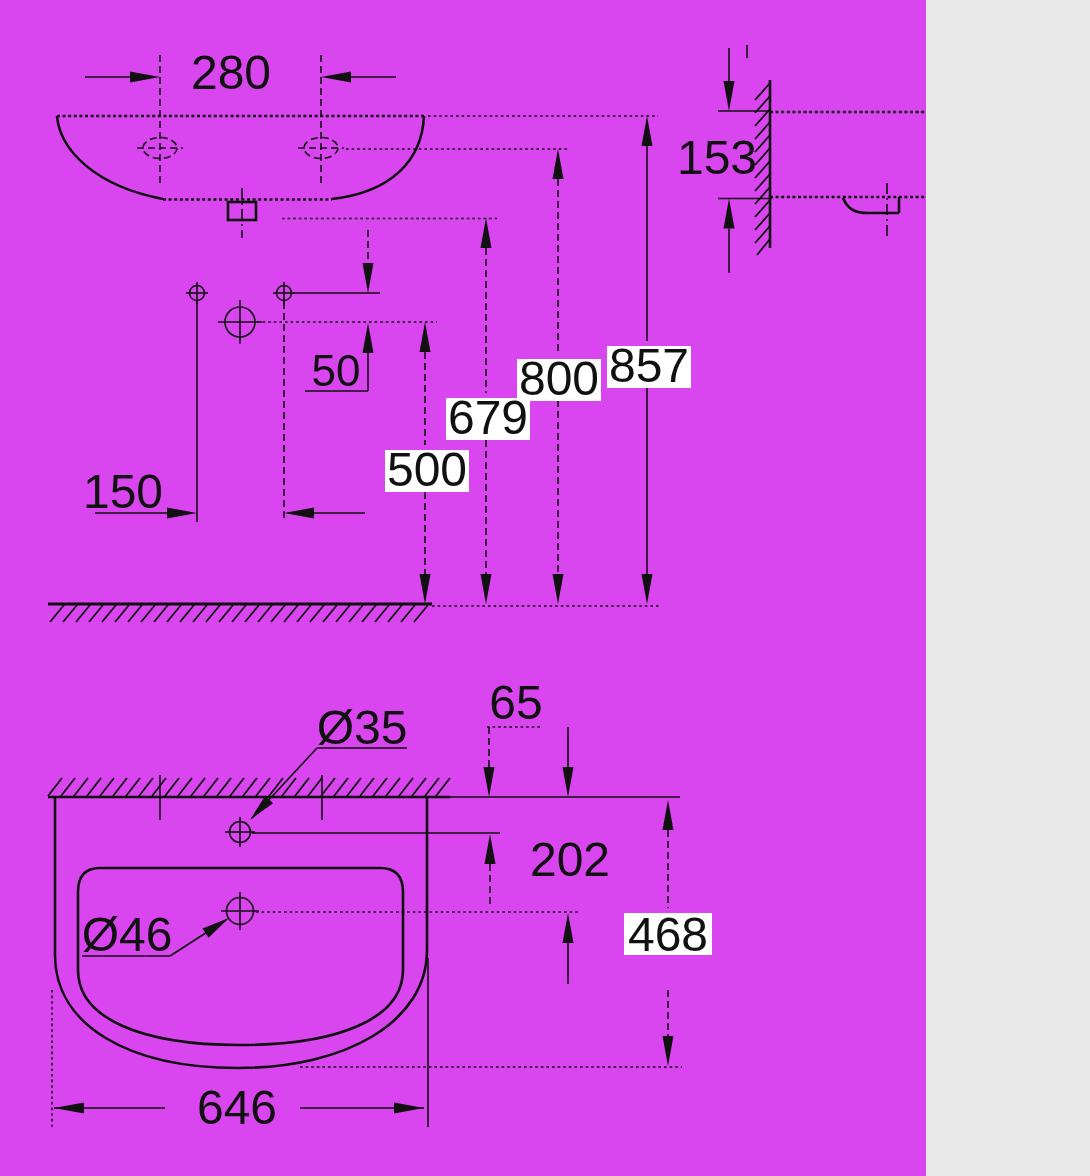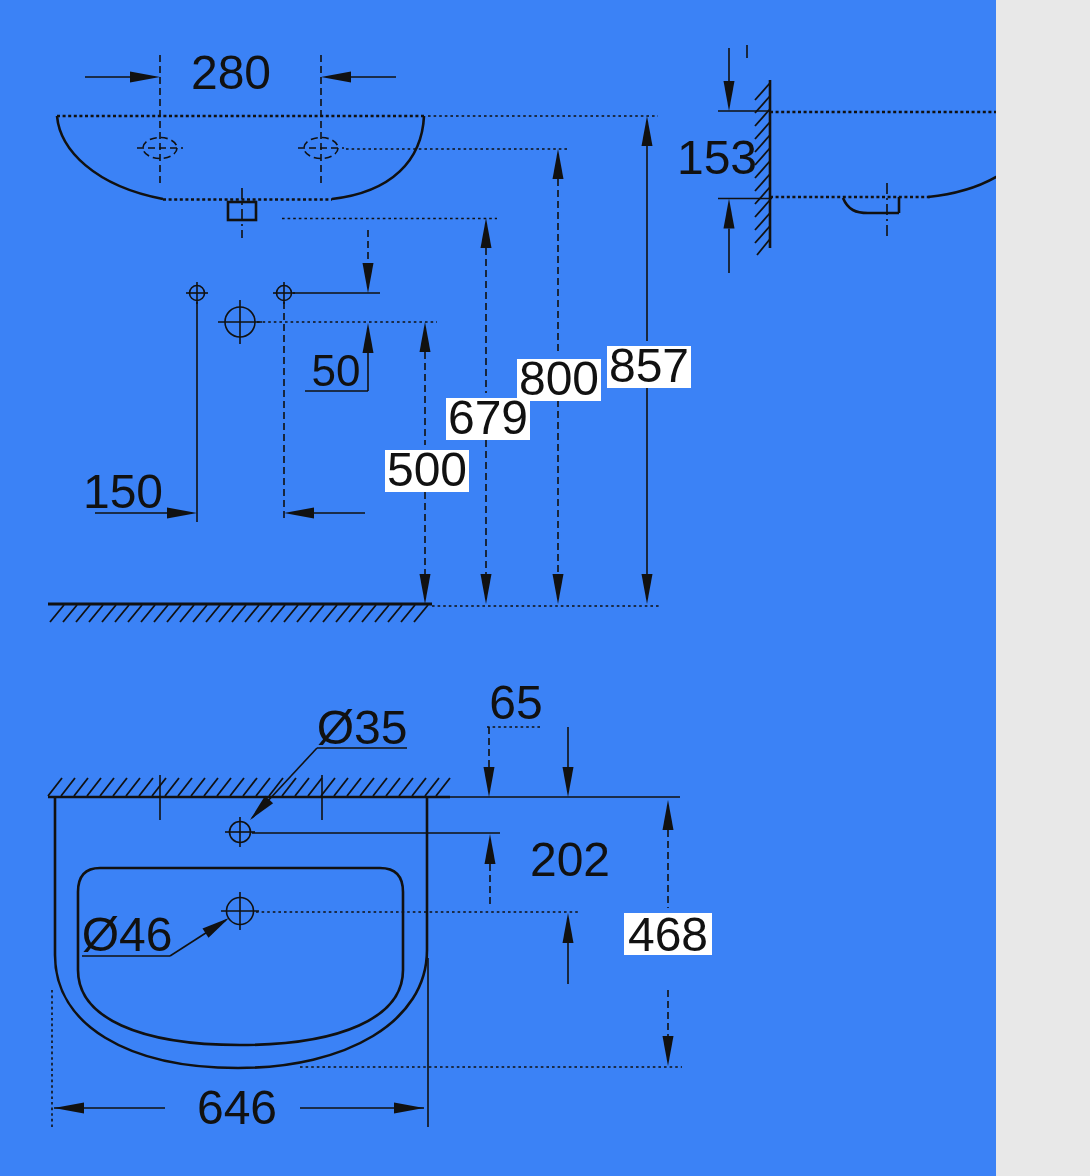--- a/index.html
+++ b/index.html
@@ -1,19 +1,19 @@
 <!DOCTYPE html>
 <html><head>
 <meta charset="utf-8">
 <style>
   html,body{margin:0;padding:0;background:#e8e8e8;}
   .sheet{
     position:relative;
-    width:996px;height:1176px;
-    background:#3b82f6;
+    width:926px;height:1176px;
+    background:#d946ef;
     font-family:"Liberation Sans", sans-serif;
     overflow:hidden;
   }
   svg{position:absolute;left:0;top:0;}
   text{
     font-family:"Liberation Sans", sans-serif;
     fill:#111111;
     font-size:48px;
   }
   text.small{font-size:44px;}

